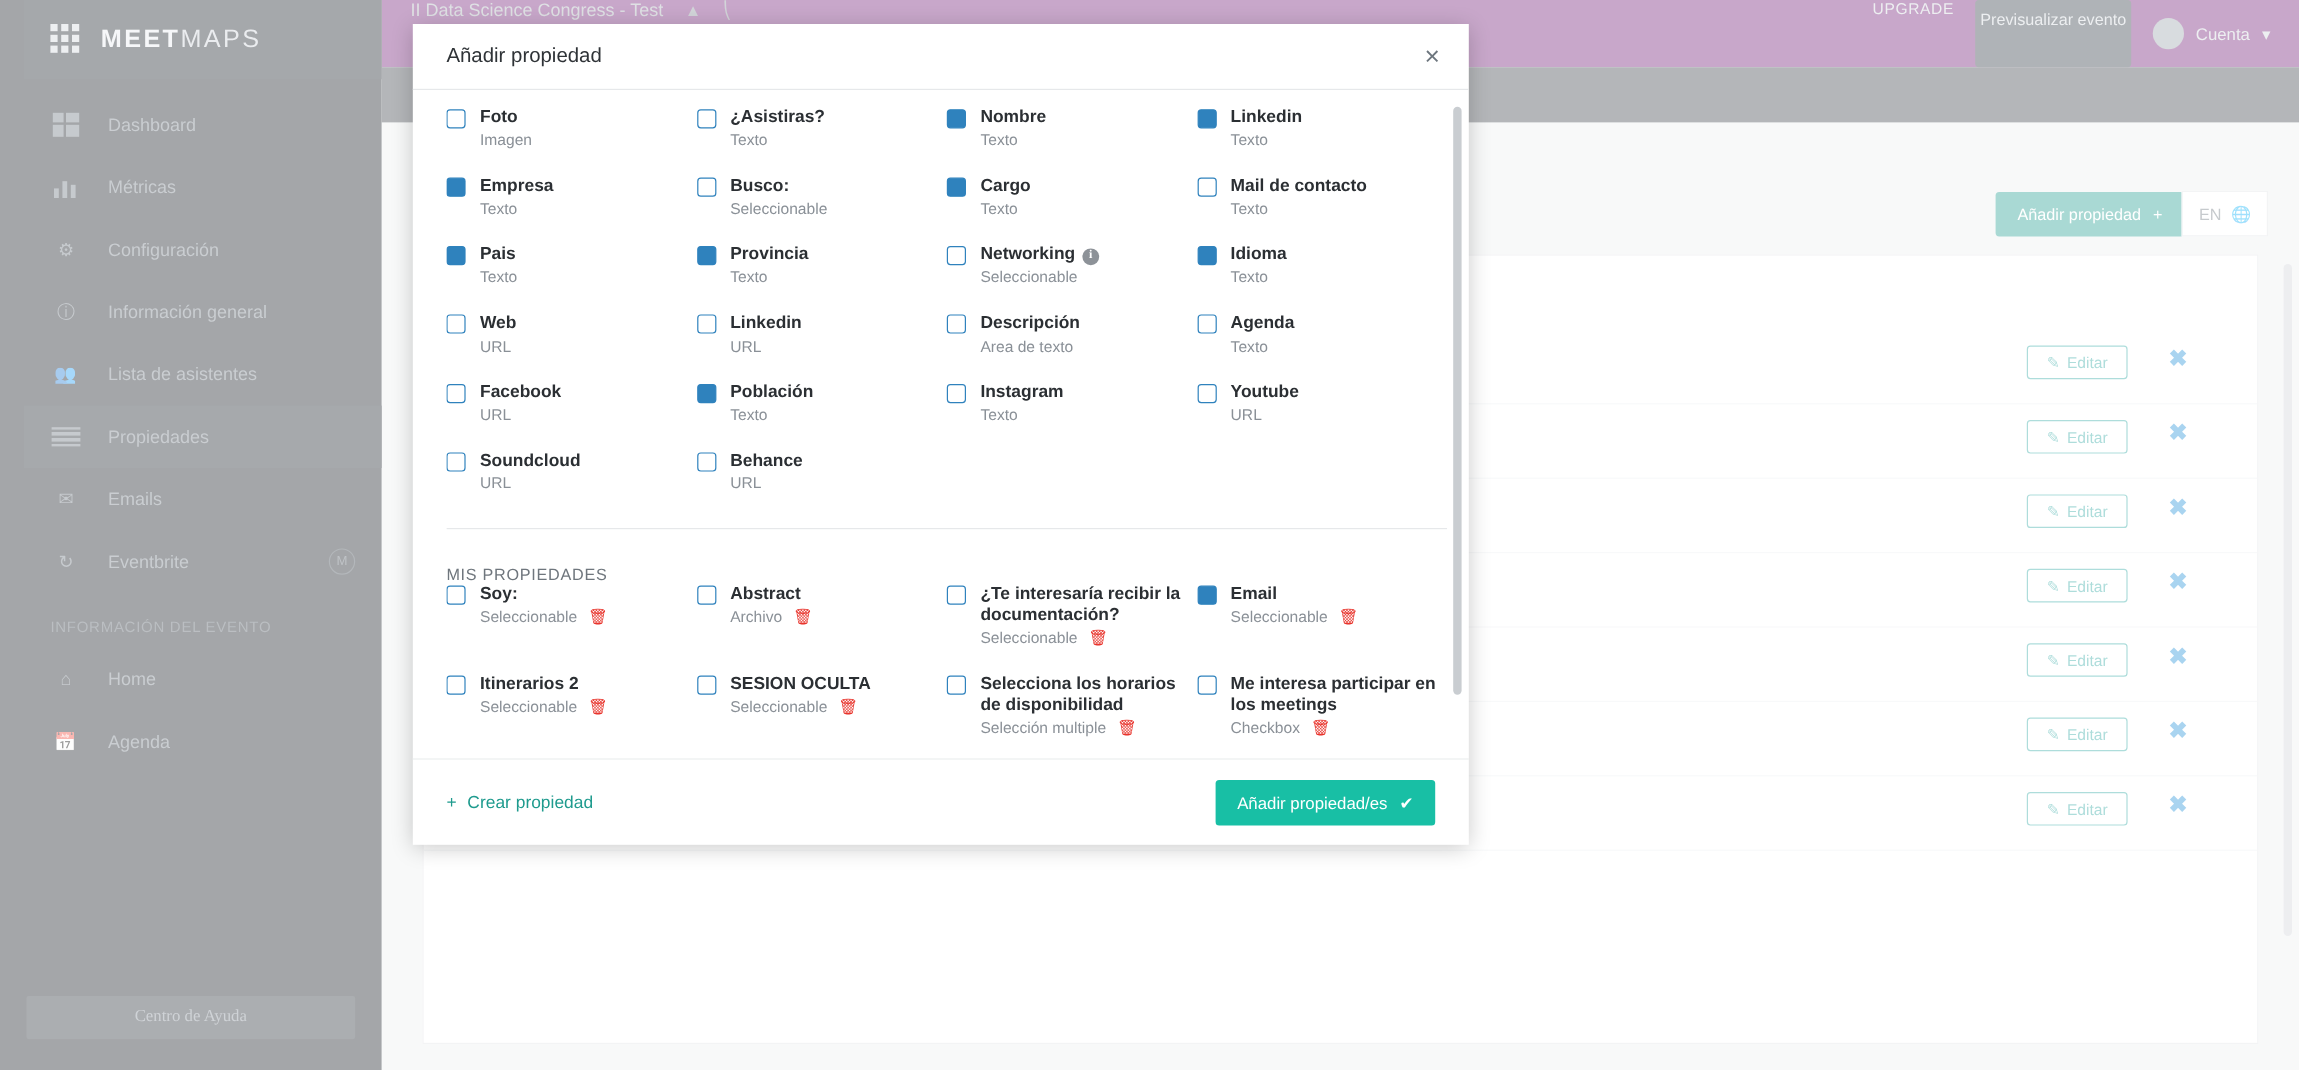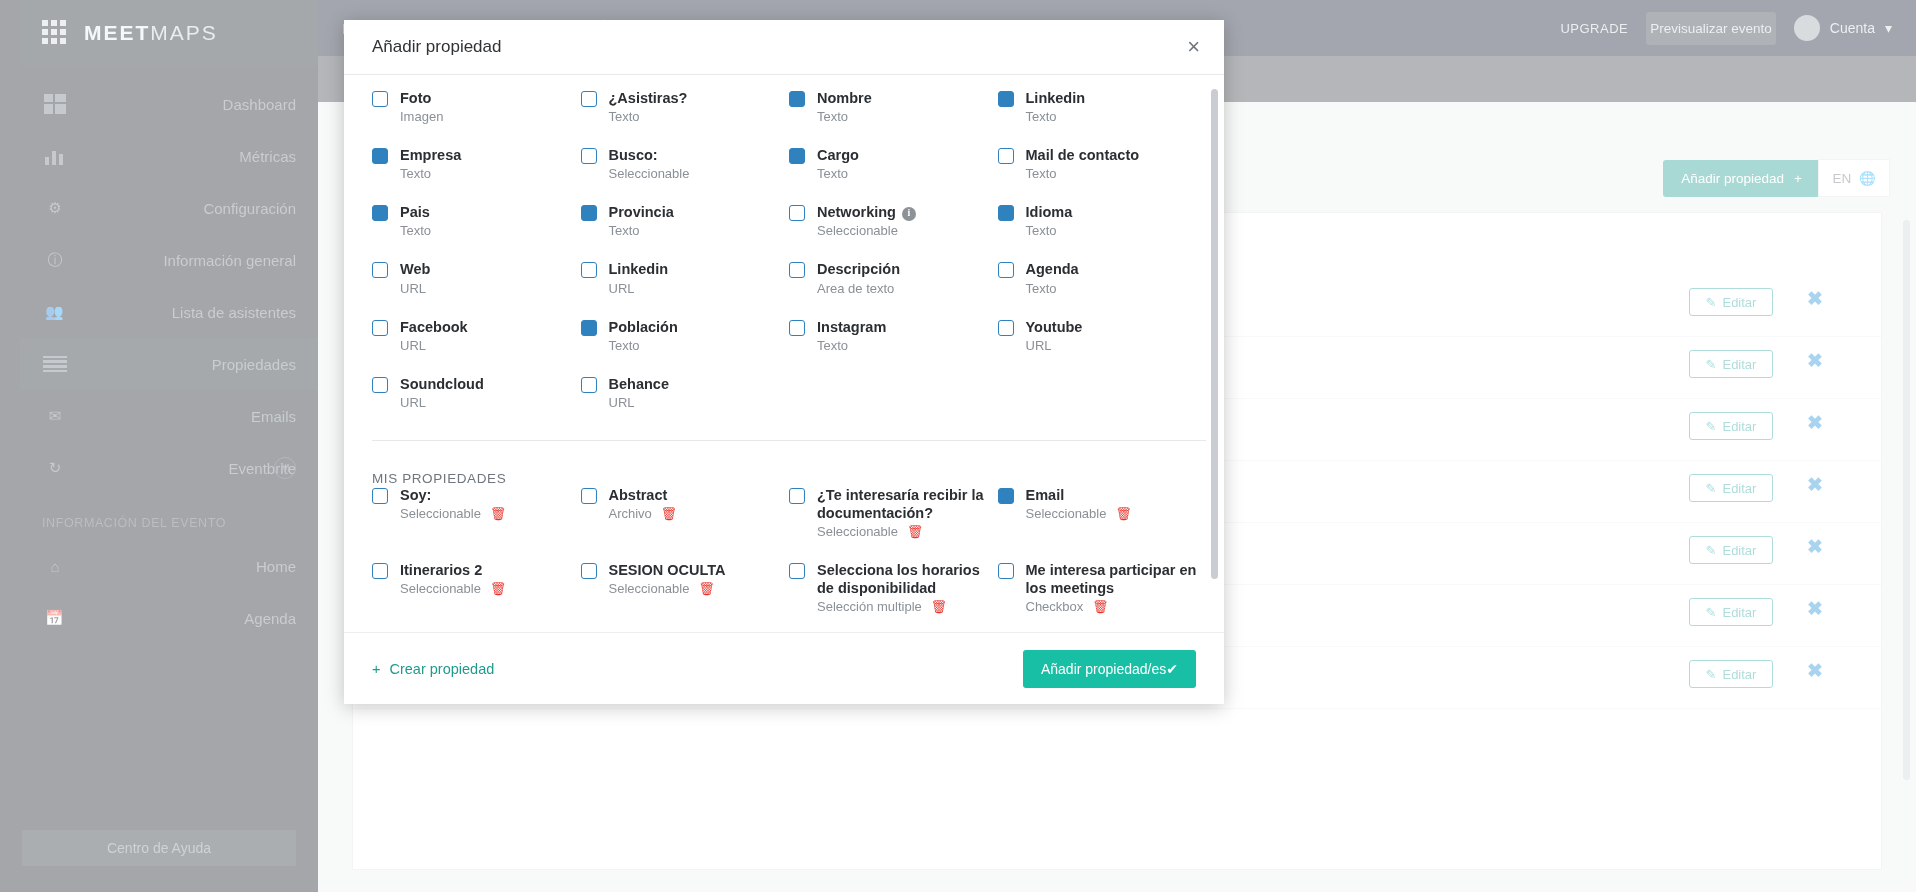--- a/index.html
+++ b/index.html
@@ -30,48 +30,48 @@
   .brand-text b { font-weight: bold; }
   .brand-text span { font-weight: 300; color: #c9ced4; }
 
   .nav-section {
     font-size: 12.5px; letter-spacing: .6px; color: #4c555f;
     padding: 22px 22px 10px 22px; text-transform: uppercase;
   }
   .nav-item {
     display: flex; align-items: center; gap: 22px;
     height: 52px; padding: 0 22px; font-size: 15px; color: #737d87;
-    position: relative; cursor: pointer; justify-content: space-between;
+    position: relative; cursor: pointer;
   }
   .nav-item.active { background: #171e26; }
   .nav-item .nav-ico { width: 26px; display: flex; justify-content: center; align-items: center; color: #6b747e; }
   .nav-item .badge-m {
     position: absolute; right: 22px; width: 22px; height: 22px; border-radius: 50%;
     border: 1px solid #39424c; color: #5a636d; font-size: 11px;
     display: flex; align-items: center; justify-content: center;
   }
   .hamburger { width: 24px; height: 16px; display: flex; flex-direction: column; justify-content: space-between; }
   .hamburger i { display: block; height: 2.6px; background: #6b747e; width: 100%; }
   .hamburger.dense { height: 17px; }
   .hamburger.dense i { height: 2.6px; }
   .dash-ico { width: 22px; height: 20px; display: grid; grid-template-columns: 9px 11px; grid-template-rows: 8px 10px; gap: 2px; }
   .dash-ico i { background: #6b747e; display: block; }
   .bars-ico { width: 20px; height: 18px; display: flex; align-items: flex-end; gap: 3px; }
   .bars-ico i { display: block; width: 4px; background: #6b747e; }
   .help-btn {
     position: absolute; bottom: 26px; left: 22px; right: 22px; height: 36px;
     background: #242b33; color: #828b95; font-size: 14px;
-    display: flex; align-items: center; justify-content: center; border-radius: 2px; cursor: pointer;
+    display: flex; align-items: center; justify-content: center; border-radius: 2px; cursor: pointer; font-family: Liberation Serif, serif;
   }
   .red-outline { position: absolute; border: 3px solid #ff1f1f; pointer-events: none; }
 
   
   .topbar {
     position: absolute; left: 318px; top: 0; right: 0; height: 56px;
-    background: #0f172a; display: flex; align-items: center; gap: 18px;
+    background: #701a75; display: flex; gap: 18px;
     padding: 0 24px; color: #8a929b; font-size: 14px; z-index: 2;
   }
   .topbar .ev-title { color: #aab1b9; font-size: 15px; }
   .topbar .spacer { flex: 1; }
   .upgrade { color: #cfd4da; font-size: 13px; letter-spacing: .5px; }
   .prev-btn { background: #2e3942; color: #cfd4da; font-size: 13.5px; padding: 9px 4px; border-radius: 3px; }
   .acct { display: flex; align-items: center; gap: 10px; color: #cfd4da; font-size: 14px; }
   .avatar { width: 26px; height: 26px; border-radius: 50%; background: #9aa2ab; }
 
   .subtabs {
@@ -146,21 +146,21 @@
   .section-caption { font-size: 13.5px; color: #6f767d; letter-spacing: .6px; }
 
   .modal-foot {
     flex: 0 0 auto; height: 72px; border-top: 1px solid #eceeef;
     display: flex; align-items: center; justify-content: space-between; padding: 0 28px;
     position: relative;
   }
   .create-link { color: #1f9b8e; font-size: 14.5px; display: flex; align-items: center; gap: 9px; cursor: pointer; }
   .submit-btn {
     background: #18bfa5; color: #fff; font-size: 14px; padding: 11px 18px;
-    border-radius: 3px; display: flex; align-items: center; cursor: pointer; border: none; margin-left: 28px;
+    border-radius: 3px; display: flex; align-items: center; gap: 10px; cursor: pointer; border: none; margin-left: 28px;
   }
 </style>
 </head>
 <body>
 
 <div class="app">
 
   <div class="topbar">
     <span class="ev-title">II Data Science Congress - Test</span>
     <span>▲</span>

